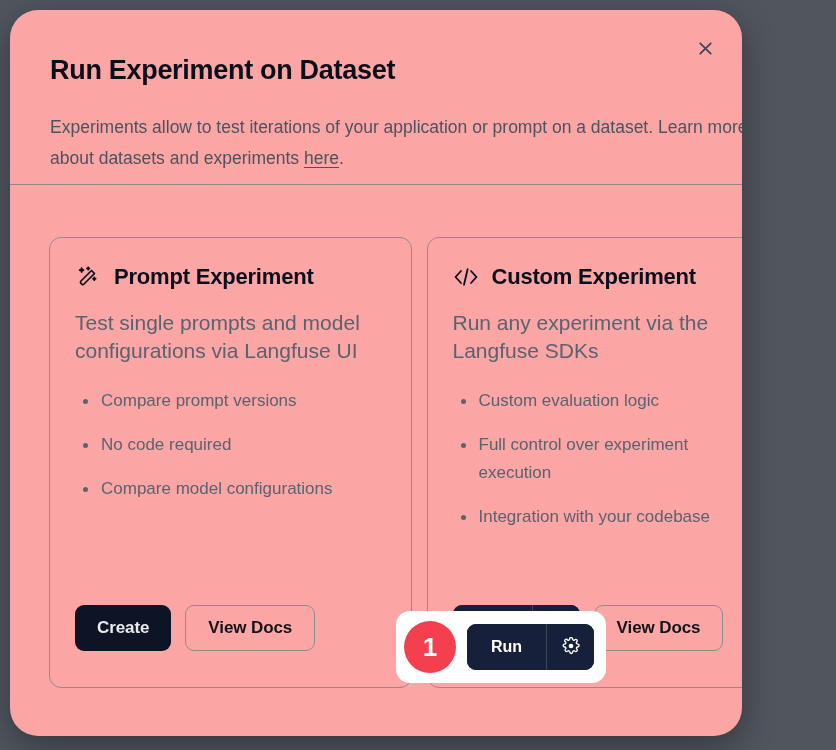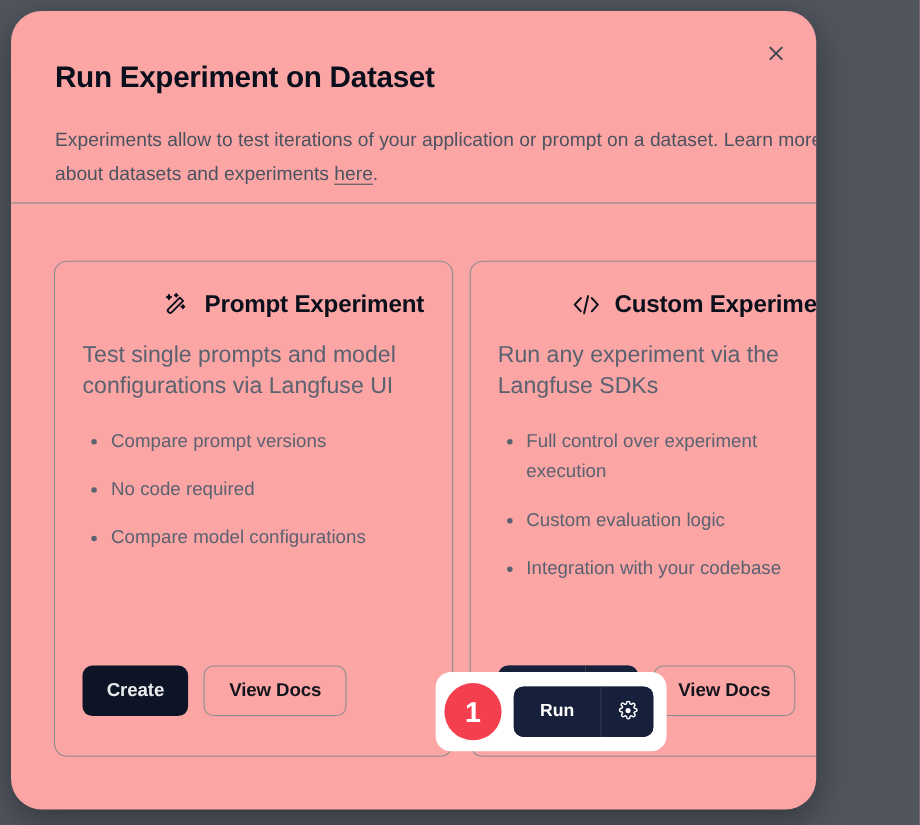--- a/index.html
+++ b/index.html
@@ -101,21 +101,20 @@
     padding: 24px 25px 0 25px;
     height: 451px;
     position: relative;
     background: transparent;
   }
   .card-head {
     display: flex;
     align-items: center;
     gap: 13px;
     height: 30px;
-    justify-content: flex-end;
   }
   .card-icon {
     flex: 0 0 auto;
     display: flex;
     align-items: center;
     justify-content: center;
     width: 26px;
     height: 26px;
     color: #0a0f1c;
   }
@@ -321,22 +320,22 @@
             <polyline points="18,6 23.5,12 18,18"></polyline>
             <line x1="14.6" y1="4.2" x2="11.0" y2="19.8"></line>
           </svg>
         </span>
         <span class="card-title">Custom Experiment</span>
       </div>
 
       <div class="card-sub">Run any experiment via the Langfuse SDKs</div>
 
       <ul class="card-list">
+        <li>Custom evaluation logic</li>
         <li>Full control over experiment execution</li>
-        <li>Custom evaluation logic</li>
         <li>Integration with your codebase</li>
       </ul>
 
       <div class="card-actions">
         <div class="run-group">
           <button class="run-main">Run</button>
           <button class="run-opts">
             <span>
               <svg width="18" height="18" viewBox="0 0 24 24" fill="none" stroke="#ffffff" stroke-width="1.8" stroke-linecap="round" stroke-linejoin="round">
                 <circle cx="12" cy="12" r="3.1" fill="#ffffff" stroke="none"></circle>

